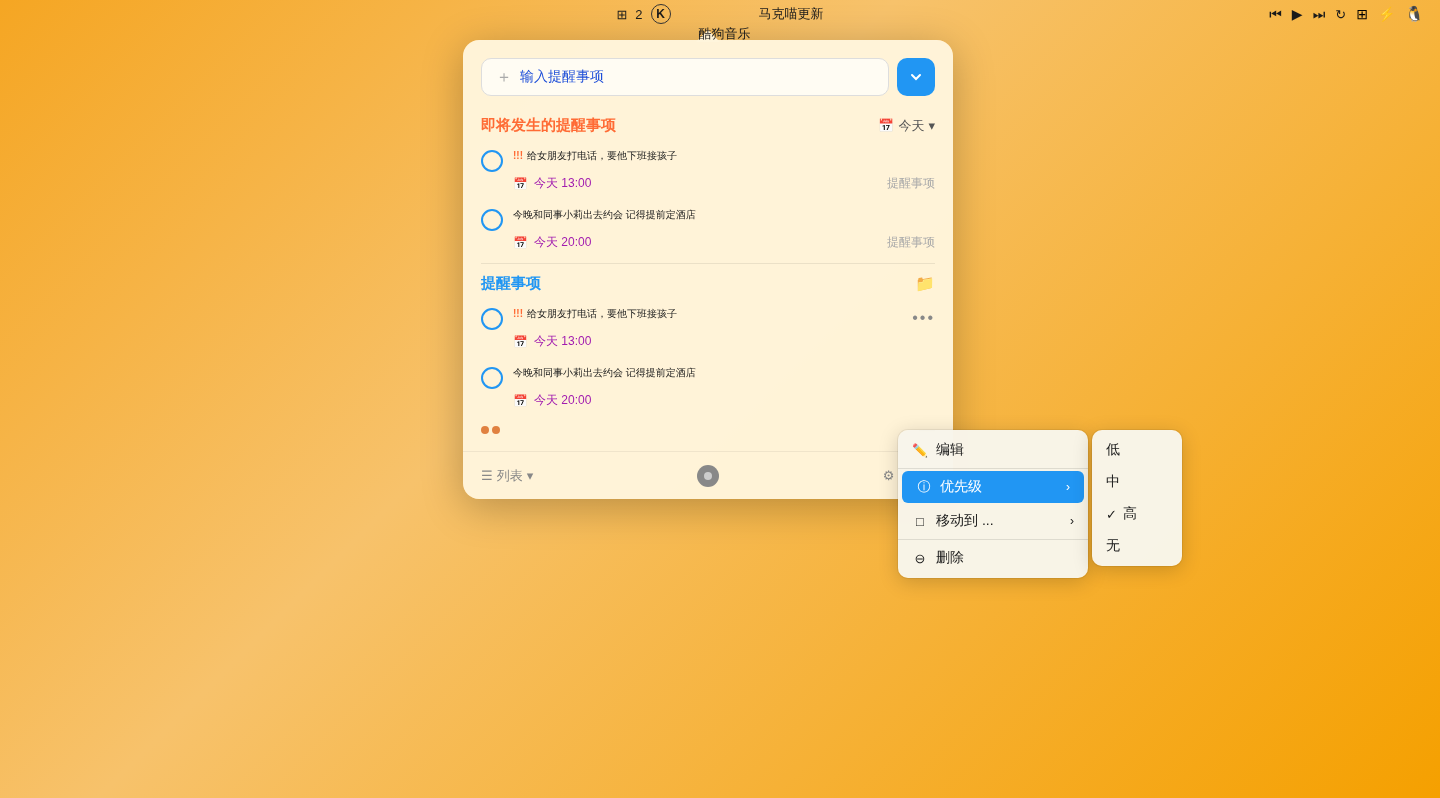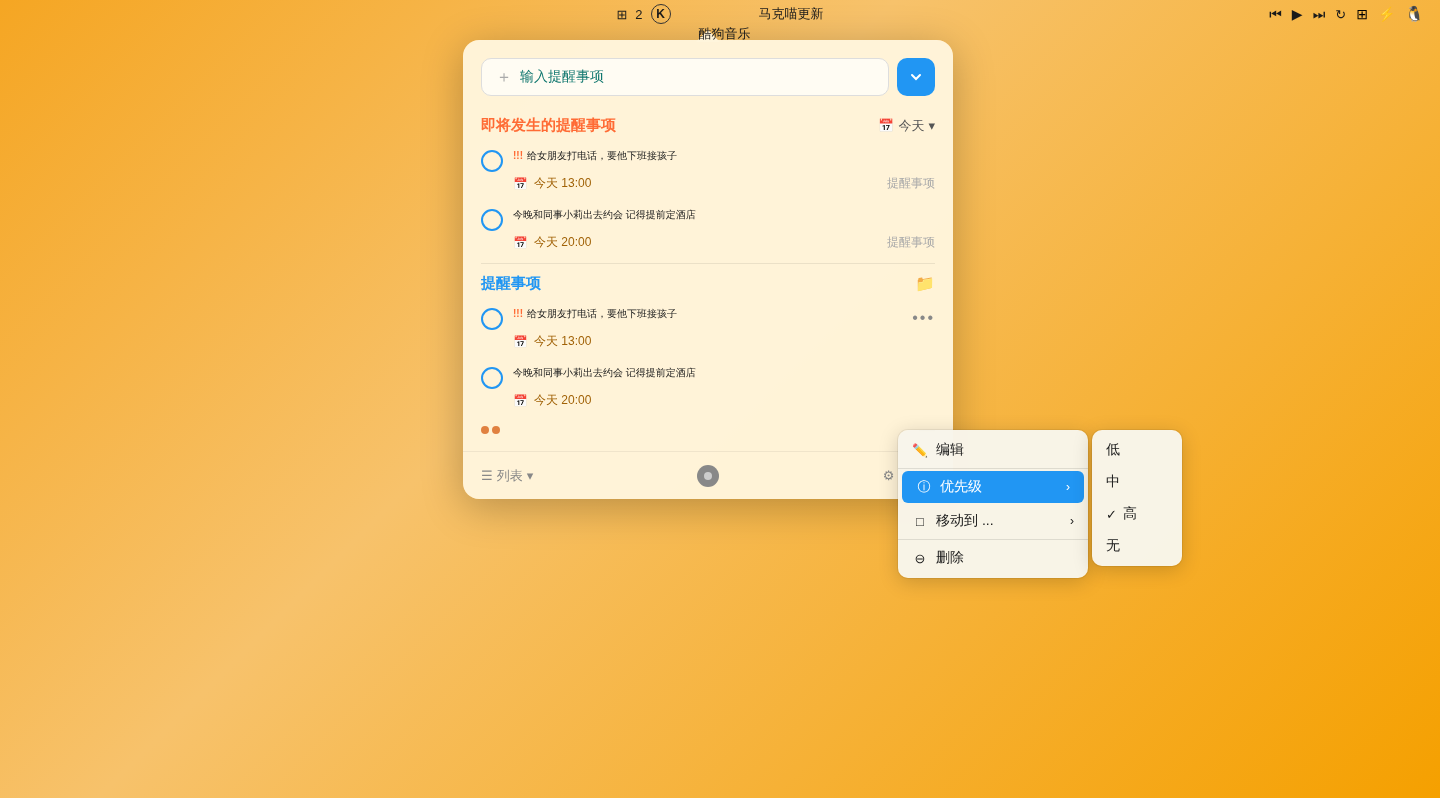--- a/index.html
+++ b/index.html
@@ -94,21 +94,21 @@
       outline: none;
       display: flex;
       align-items: center;
       gap: 8px;
     }
     .input-plus {
       color: #aaa;
       font-size: 16px;
     }
     .input-placeholder {
-      color: #0f766e;
+      color: #1d4ed8;
       font-size: 14px;
     }
     .dropdown-btn {
       width: 38px; height: 38px;
       background: #2196f3;
       border-radius: 10px;
       display: flex; align-items: center; justify-content: center;
       cursor: pointer;
       flex-shrink: 0;
     }
@@ -172,21 +172,21 @@
       margin-right: 4px;
     }
     .reminder-meta {
       display: flex;
       align-items: center;
       gap: 6px;
       margin-top: 3px;
       padding-left: 32px;
     }
     .meta-icon { font-size: 12px; color: #888; }
-    .meta-text { font-size: 12px; color: #a16207; }
+    .meta-text { font-size: 12px; color: #a21caf; }
     .meta-tag { font-size: 12px; color: #aaa; margin-left: auto; }
     .more-btn {
       position: absolute;
       right: 18px;
       top: 10px;
       color: #888;
       font-size: 16px;
       cursor: pointer;
       letter-spacing: 2px;
     }

